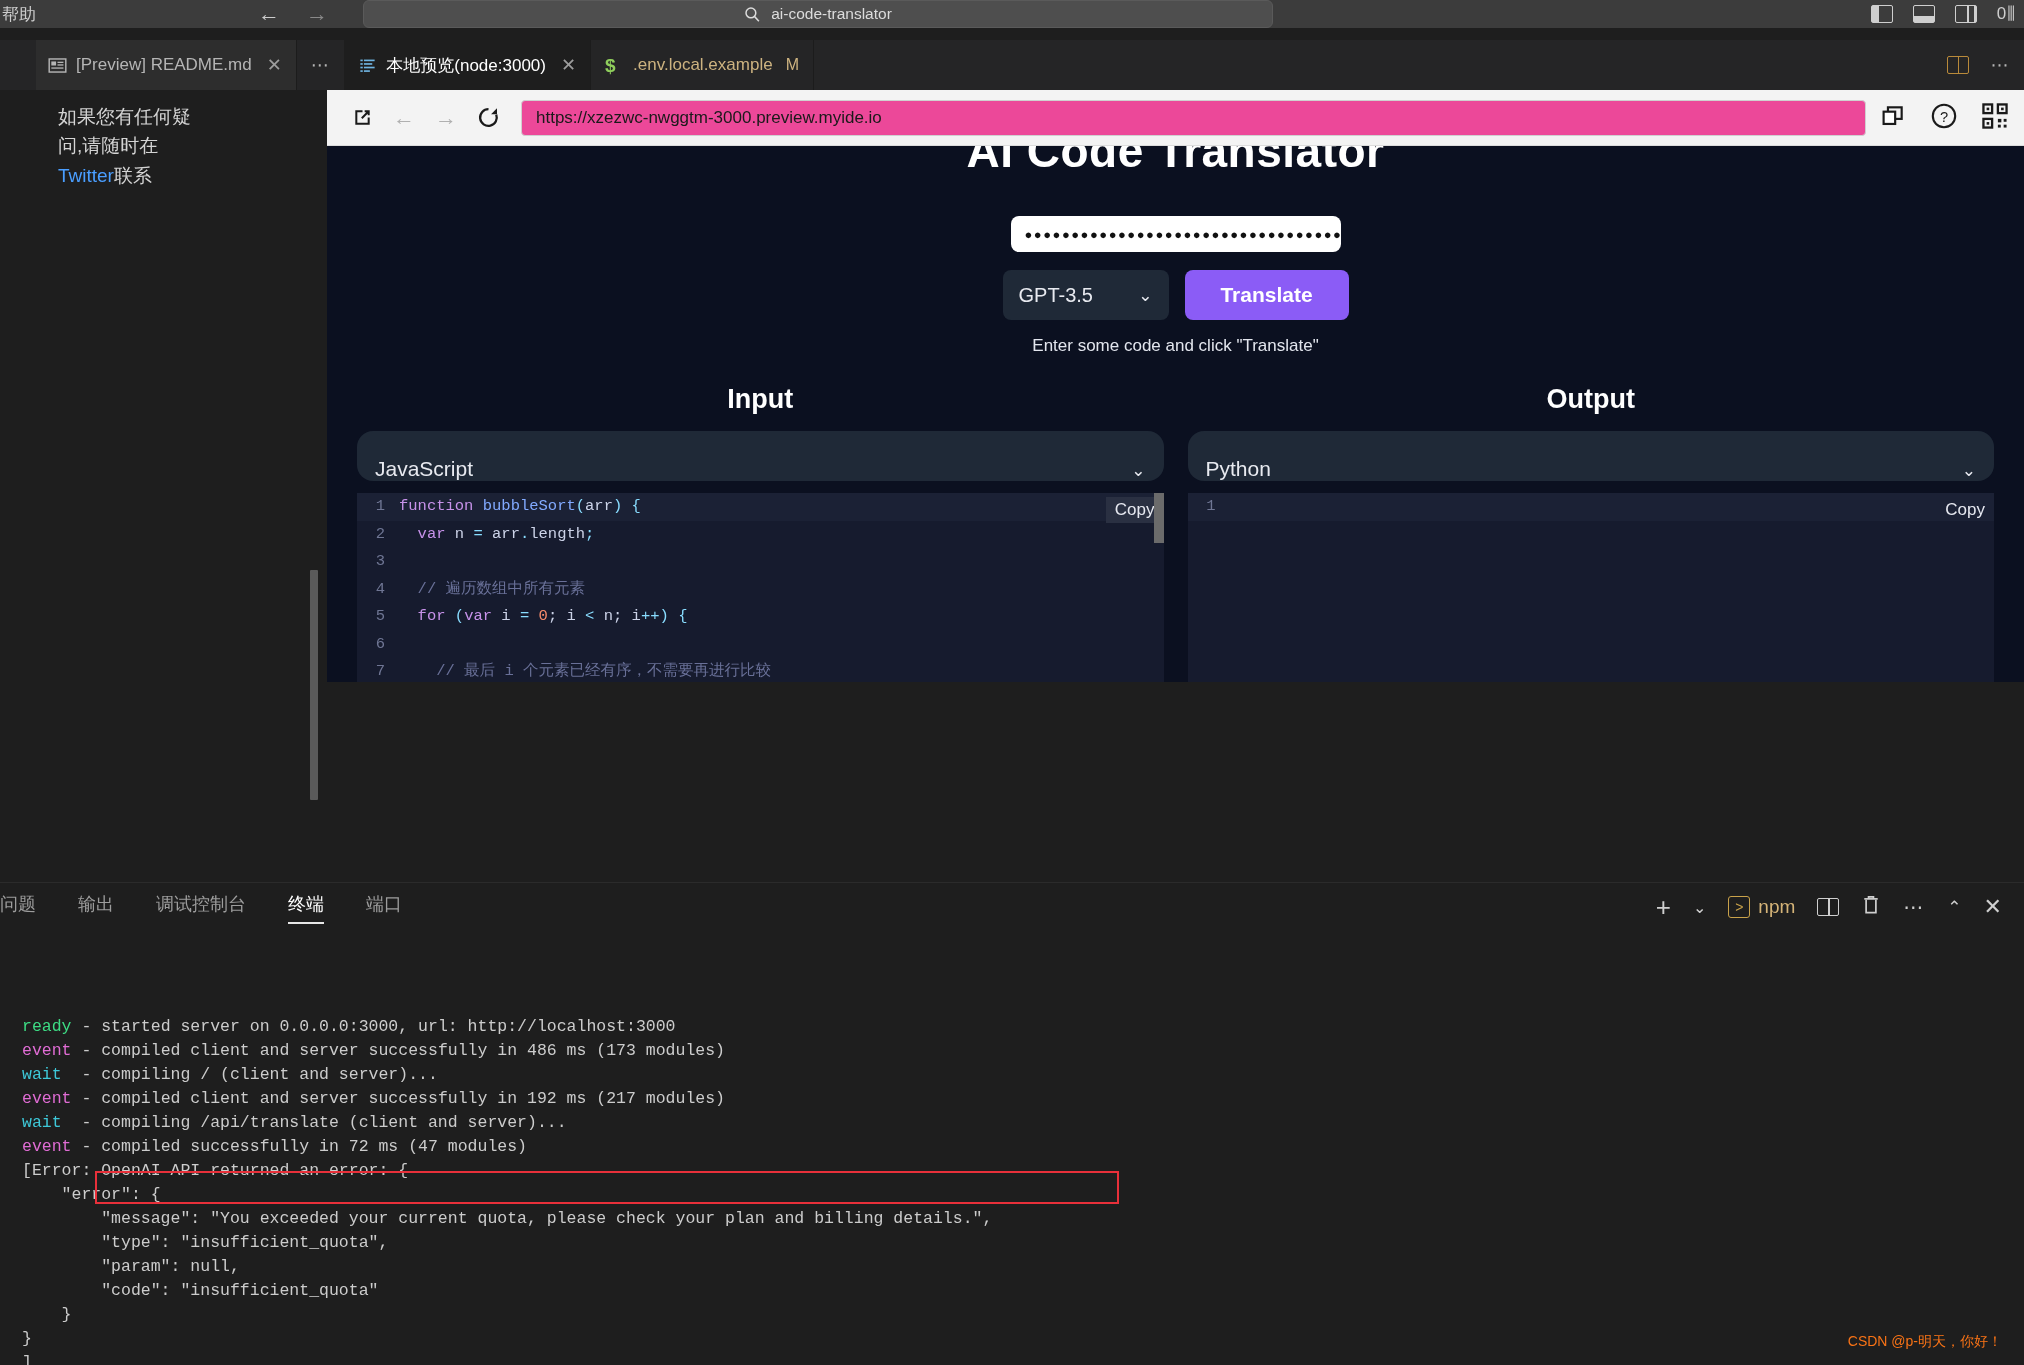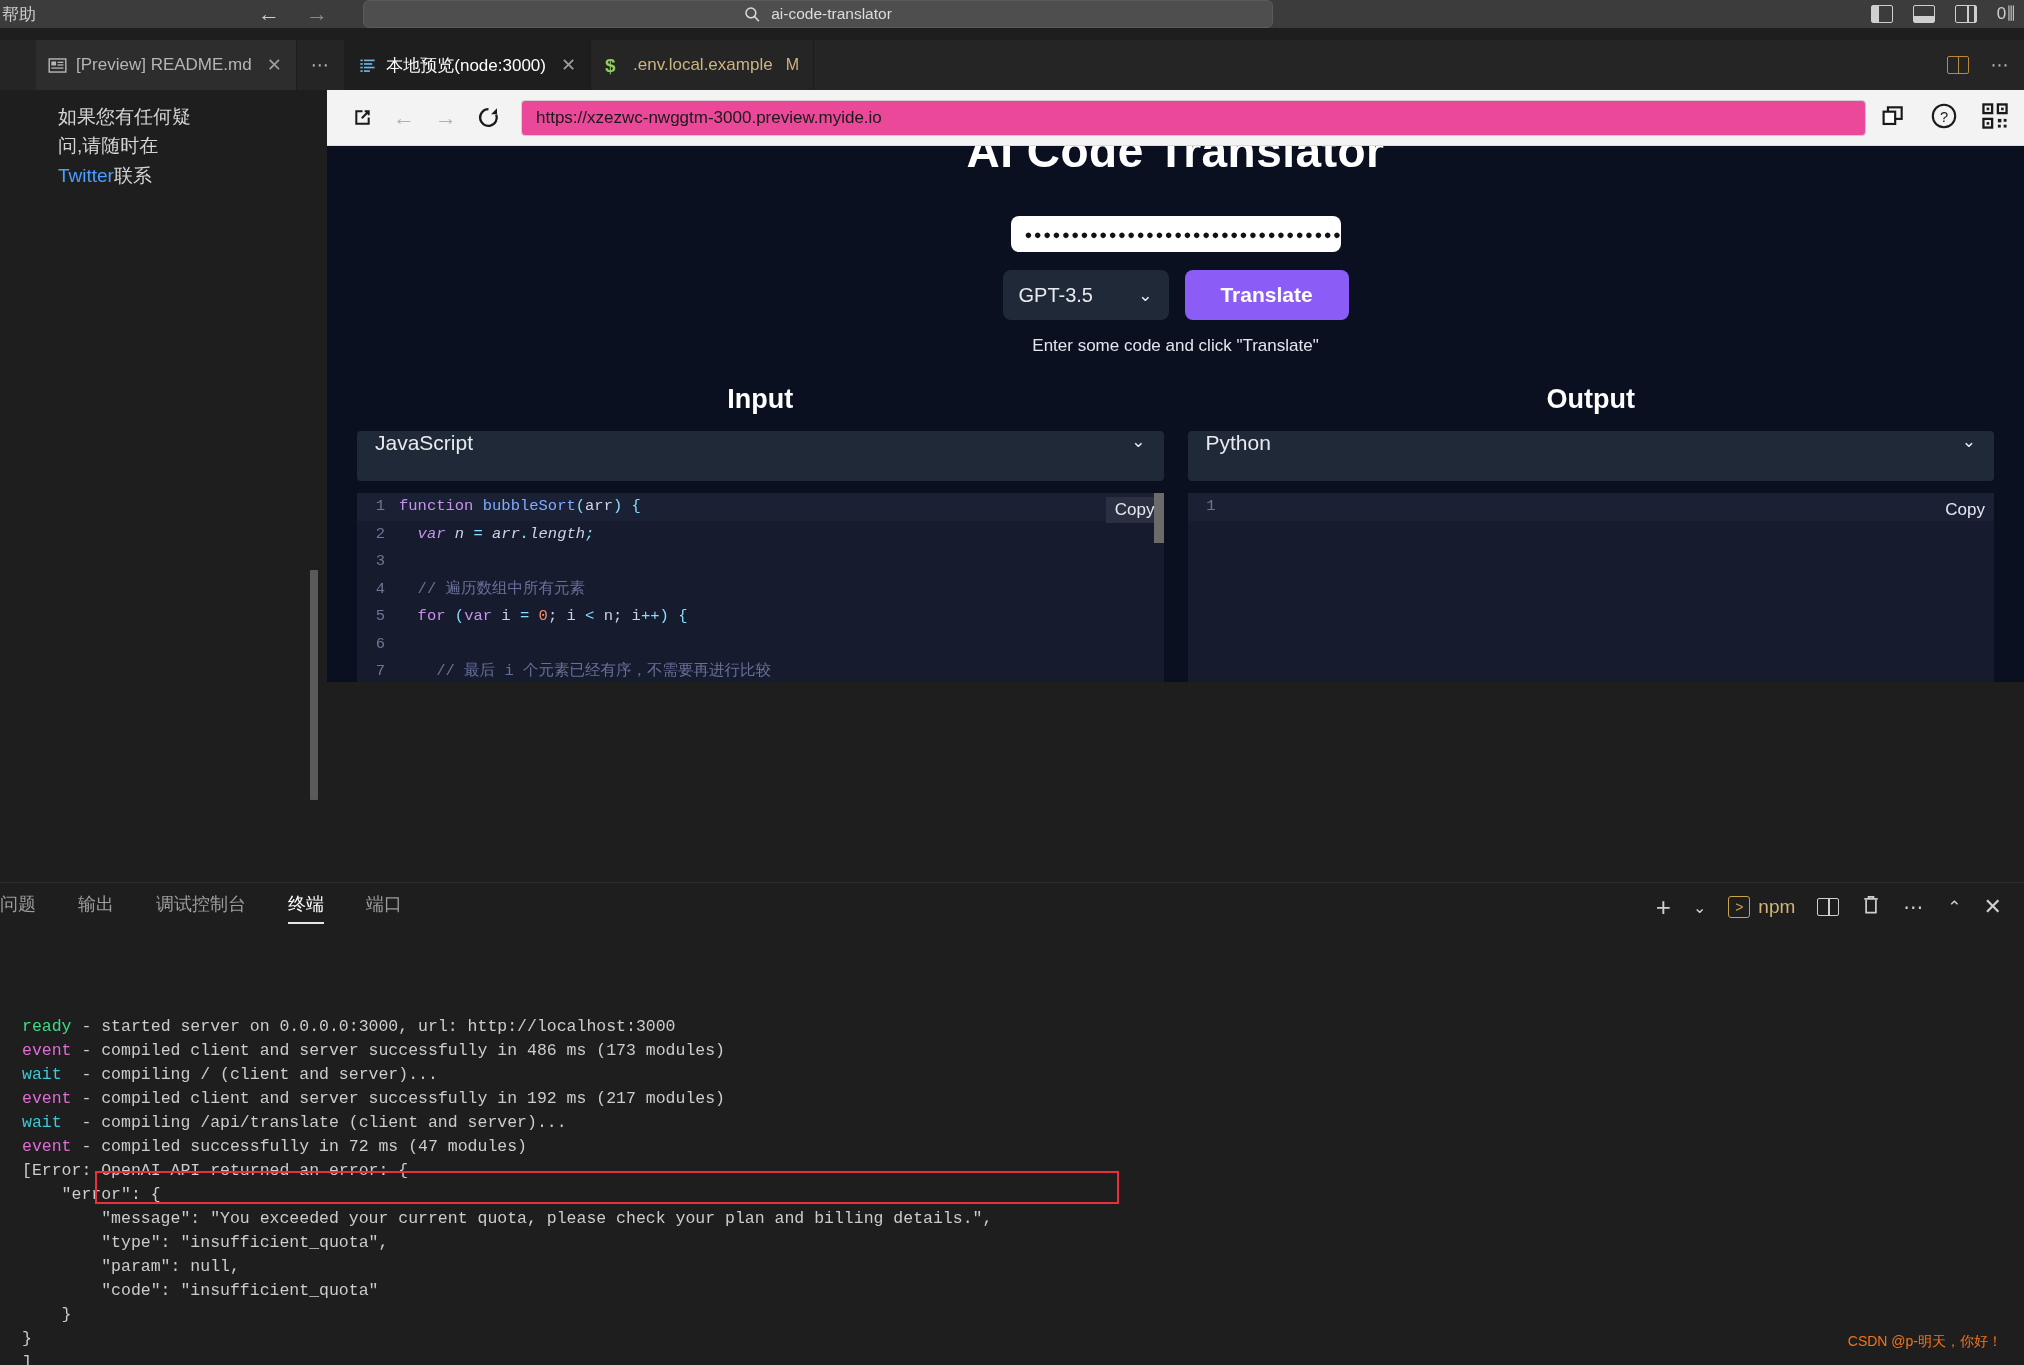--- a/index.html
+++ b/index.html
@@ -109,22 +109,22 @@
     width: 164px; height: 50px; background: #8b5cf6; border-radius: 8px;
     display: flex; align-items: center; justify-content: center;
     color: #ffffff; font-size: 21px; font-weight: bold;
   }
   .hint { text-align: center; color: #e3e6ee; font-size: 17px; margin-top: 16px; }
 
   .panes { display: flex; gap: 24px; padding: 0 30px; margin-top: 28px; }
   .pane { flex: 1; }
   .pane-title { text-align: center; color: #ffffff; font-size: 27px; font-weight: bold; }
   .lang-select {
-    margin-top: 16px; height: 50px; background: #1f2937; border-radius: 4px;
-    display: flex; align-items: flex-start; justify-content: space-between;
+    margin-top: 16px; height: 50px; background: #1f2937; border-radius: 16px;
+    display: flex; align-items: flex-end; justify-content: space-between;
     padding: 0 18px; color: #e8eaf0; font-size: 21px;
   }
   .code-box {
     margin-top: 12px; background: #161b2e; position: relative; height: 214px;
     overflow: hidden; font-family: "Liberation Mono", monospace;
   }
   .code-line { display: flex; font-size: 15.5px; line-height: 27.5px; height: 27.5px; }
   .ln { width: 42px; text-align: right; color: #6f7694; padding-right: 14px; flex: none; }
   .code-line:first-child { background: #1b2135; }
   .copy-btn {
@@ -343,21 +343,21 @@
             <span style="font-size:17px;">⌄</span>
           </div>
           <div class="code-box">
             <div id="input-code">
                 <div class="code-line">
                   <span class="ln">1</span>
                   <span style="white-space: pre;"><span class="k">function</span><span class="tx"> </span><span class="fn">bubbleSort</span><span class="pn">(</span><span class="tx">arr</span><span class="pn">) {</span></span>
                 </div>
                 <div class="code-line">
                   <span class="ln">2</span>
-                  <span style="white-space: pre; font-style: italic;"><span class="tx">  </span><span class="k">var</span><span class="tx"> n </span><span class="pn">=</span><span class="tx"> arr</span><span class="pn">.</span><span class="tx">length</span><span class="pn">;</span></span>
+                  <span style="white-space: pre;"><span class="tx">  </span><span class="k">var</span><span class="tx"> n </span><span class="pn">=</span><span class="tx"> arr</span><span class="pn">.</span><span class="tx">length</span><span class="pn">;</span></span>
                 </div>
                 <div class="code-line">
                   <span class="ln">3</span>
                   <span style="white-space: pre;"></span>
                 </div>
                 <div class="code-line">
                   <span class="ln">4</span>
                   <span style="white-space: pre;"><span class="cm">  // 遍历数组中所有元素</span></span>
                 </div>
                 <div class="code-line">

